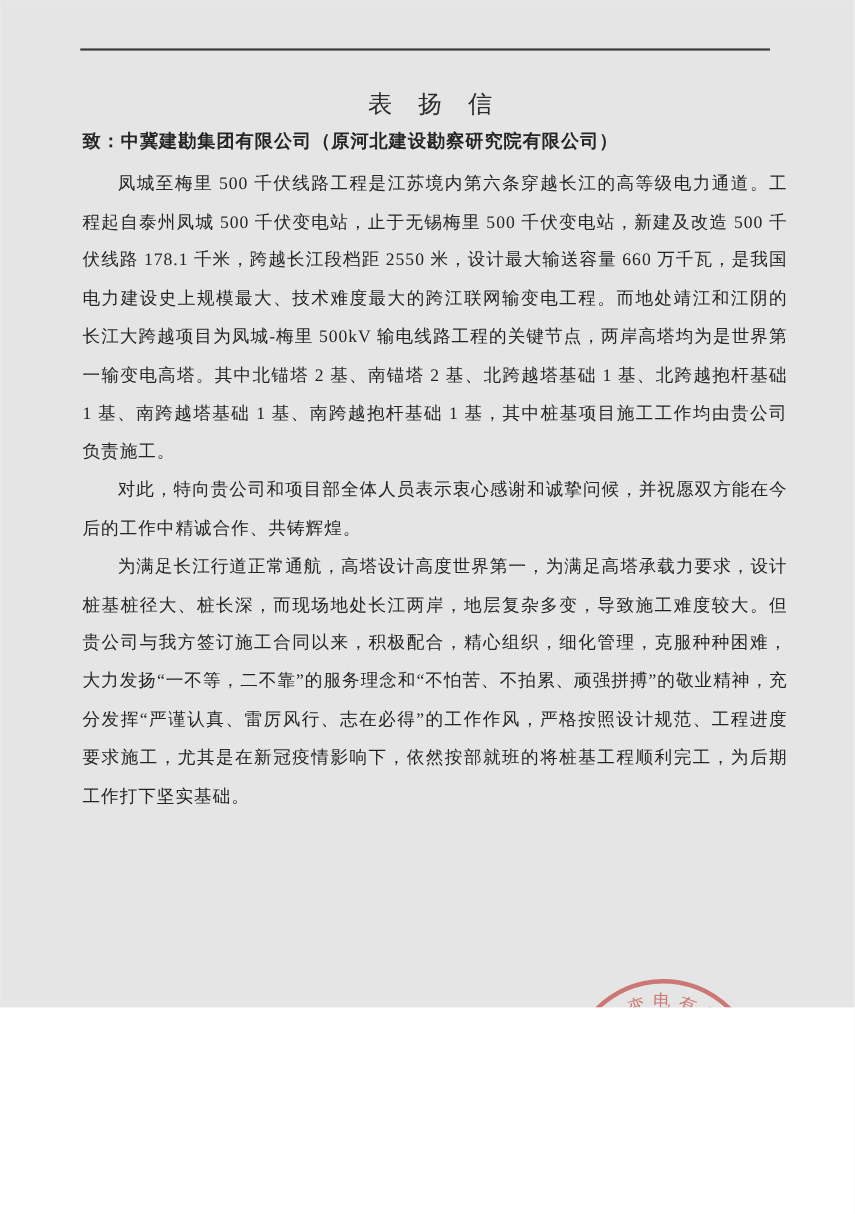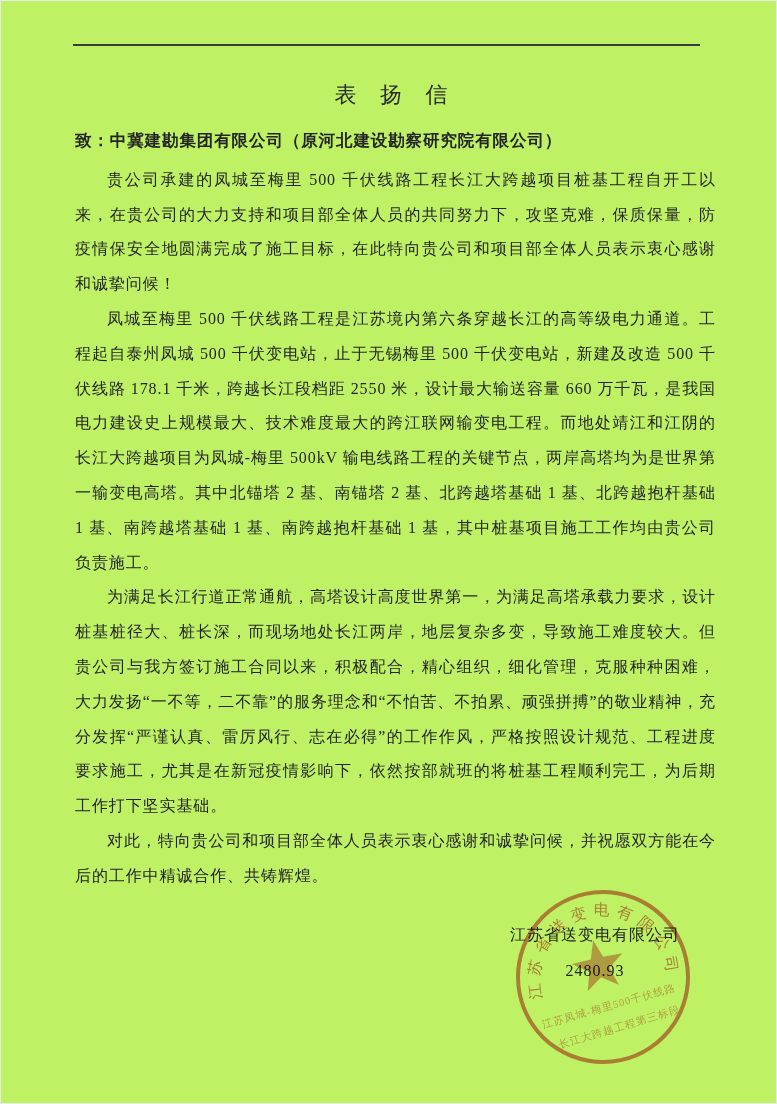--- a/index.html
+++ b/index.html
@@ -1,20 +1,20 @@
 <!DOCTYPE html>
 <html><head>
 <meta charset="utf-8">
 <style>
   html, body { margin: 0; padding: 0; background: #ffffff; }
   .page {
     position: relative;
     width: 777px;
-    height: 1104px;
-    background: #bef264;
+    height: 916px;
+    background: #e5e5e5;
     box-shadow: inset 0 0 0 1px #e8e8e8;
     overflow: hidden;
     font-family: "Liberation Serif", "DejaVu Serif", serif;
     color: #262626;
   }
   .top-rule {
     position: absolute;
     left: 73px;
     top: 44px;
     width: 627px;
@@ -31,21 +31,21 @@
   .title {
     margin: 0;
     font-size: 22px;
     font-weight: 500;
     letter-spacing: 9px;
     color: #2b2b2b;
   }
   .content {
     position: absolute;
     left: 75px;
-    top: 124px;
+    top: 112px;
     width: 641px;
     font-size: 16px;
     line-height: 34.8px;
     letter-spacing: 0.9px;
     text-align: justify;
     color: #252525;
   }
   .salutation {
     font-weight: bold;
     font-size: 16.5px;
@@ -86,24 +86,23 @@
 <div class="page">
 
   <div class="top-rule"></div>
 
   <div class="title-wrap">
     <h1 class="title">表 扬 信</h1>
   </div>
 
   <div class="content">
     <div class="salutation">致：中冀建勘集团有限公司（原河北建设勘察研究院有限公司）</div>
-    <p class="para">贵公司承建的凤城至梅里 500 千伏线路工程长江大跨越项目桩基工程自开工以来，在贵公司的大力支持和项目部全体人员的共同努力下，攻坚克难，保质保量，防疫情保安全地圆满完成了施工目标，在此特向贵公司和项目部全体人员表示衷心感谢和诚挚问候！</p>
     <p class="para">凤城至梅里 500 千伏线路工程是江苏境内第六条穿越长江的高等级电力通道。工程起自泰州凤城 500 千伏变电站，止于无锡梅里 500 千伏变电站，新建及改造 500 千伏线路 178.1 千米，跨越长江段档距 2550 米，设计最大输送容量 660 万千瓦，是我国电力建设史上规模最大、技术难度最大的跨江联网输变电工程。而地处靖江和江阴的长江大跨越项目为凤城-梅里 500kV 输电线路工程的关键节点，两岸高塔均为是世界第一输变电高塔。其中北锚塔 2 基、南锚塔 2 基、北跨越塔基础 1 基、北跨越抱杆基础 1 基、南跨越塔基础 1 基、南跨越抱杆基础 1 基，其中桩基项目施工工作均由贵公司负责施工。</p>
+    <p class="para">对此，特向贵公司和项目部全体人员表示衷心感谢和诚挚问候，并祝愿双方能在今后的工作中精诚合作、共铸辉煌。</p>
     <p class="para">为满足长江行道正常通航，高塔设计高度世界第一，为满足高塔承载力要求，设计桩基桩径大、桩长深，而现场地处长江两岸，地层复杂多变，导致施工难度较大。但贵公司与我方签订施工合同以来，积极配合，精心组织，细化管理，克服种种困难，大力发扬“一不等，二不靠”的服务理念和“不怕苦、不拍累、顽强拼搏”的敬业精神，充分发挥“严谨认真、雷厉风行、志在必得”的工作作风，严格按照设计规范、工程进度要求施工，尤其是在新冠疫情影响下，依然按部就班的将桩基工程顺利完工，为后期工作打下坚实基础。</p>
-    <p class="para">对此，特向贵公司和项目部全体人员表示衷心感谢和诚挚问候，并祝愿双方能在今后的工作中精诚合作、共铸辉煌。</p>
   </div>
 
   <div class="signature">
     <div>江苏省送变电有限公司</div>
     <div>2480.93</div>
   </div>
 
   <svg class="stamp" width="182" height="182" viewBox="0 0 182 182" aria-hidden="true">
     <g transform="rotate(-12 91 91)" opacity="0.82">
       <circle cx="91" cy="91" r="85" fill="none" stroke="#dd6a64" stroke-width="4"></circle>

